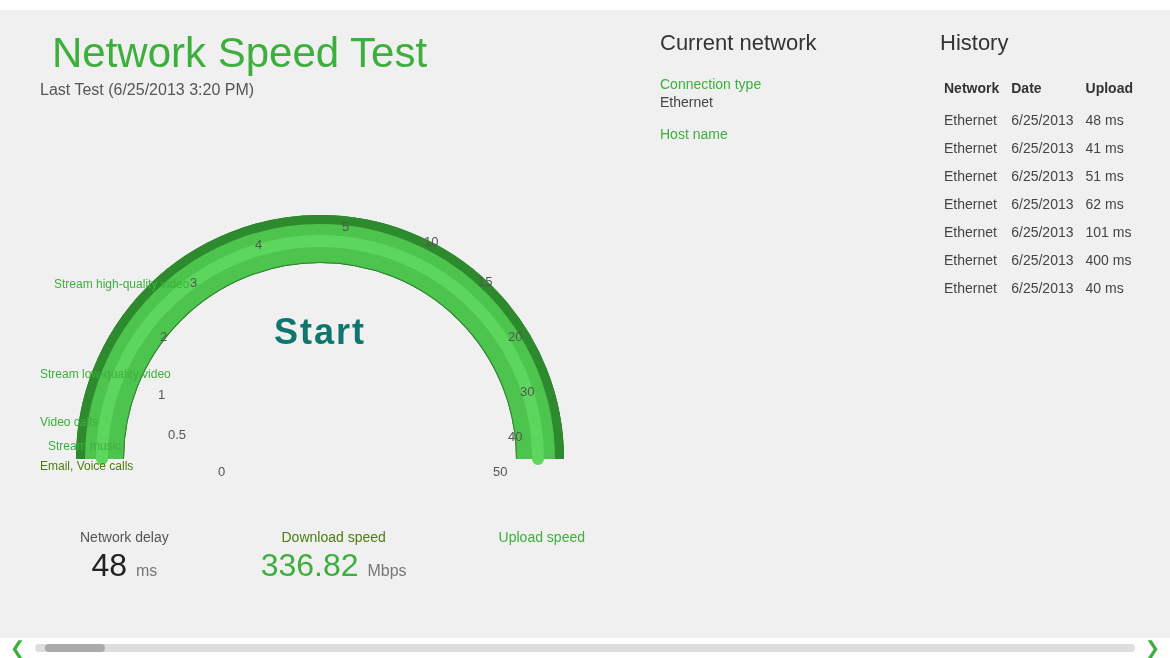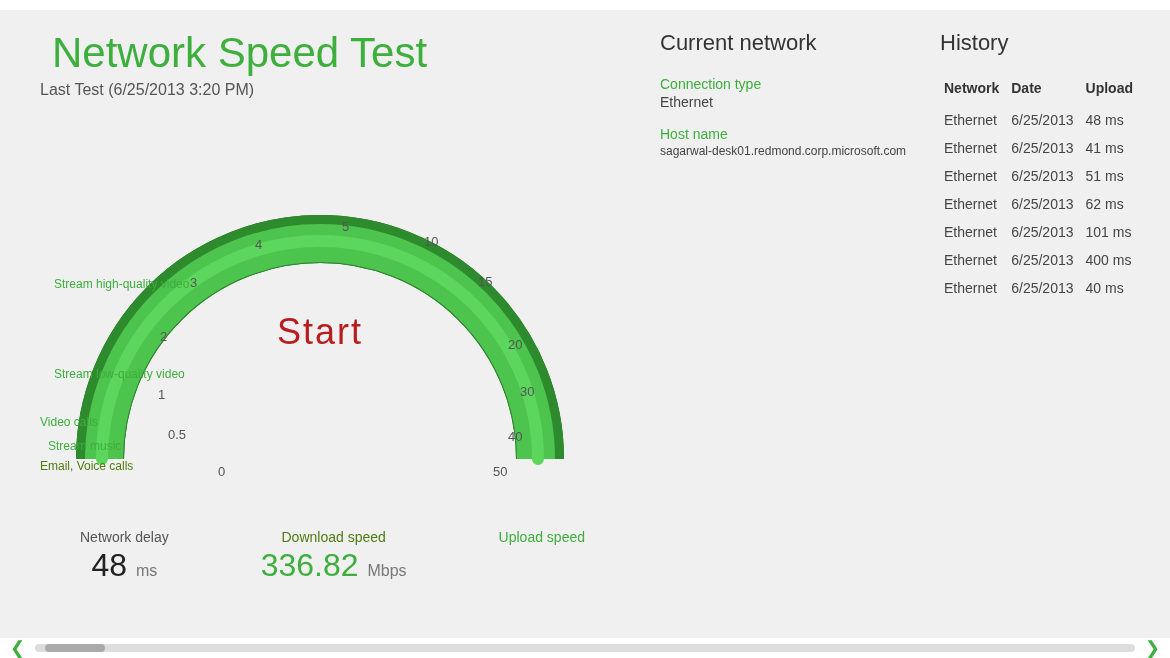--- a/index.html
+++ b/index.html
@@ -51,23 +51,23 @@
     .gauge-svg {
       position: absolute;
       top: 0;
       left: 0;
     }
     .start-label {
       position: absolute;
       top: 50%;
       left: 50%;
       transform: translate(-50%, -20%);
-      color: #b91c1c;
+      color: #0f766e;
       font-size: 36px;
-      font-weight: 400;
+      font-weight: 700;
       letter-spacing: 2px;
     }
     
     .scale-label {
       position: absolute;
       font-size: 13px;
       color: #555;
     }
     
     .speed-annotation {
@@ -213,32 +213,32 @@
         <span class="scale-label" style="left:150px;top:156px;">3</span>
 
         <span class="scale-label" style="left:215px;top:118px;">4</span>
 
         <span class="scale-label" style="left:302px;top:100px;">5</span>
 
         <span class="scale-label" style="left:384px;top:115px;">10</span>
 
         <span class="scale-label" style="left:438px;top:155px;">15</span>
 
-        <span class="scale-label" style="left:468px;top:210px;margin-top:8px;">20</span>
+        <span class="scale-label" style="left:468px;top:210px;">20</span>
 
         <span class="scale-label" style="left:480px;top:265px;">30</span>
 
         <span class="scale-label" style="left:468px;top:310px;">40</span>
 
         <span class="scale-label" style="left:453px;top:345px;">50</span>
 
         <span class="speed-annotation" style="left:0px;top:340px;text-align:right;color:#4d7c0f;">Email, Voice calls</span>
         <span class="speed-annotation" style="left:8px;top:320px;text-align:left;color:#3daf3d;">Stream music</span>
         <span class="speed-annotation" style="left:0px;top:296px;text-align:left;color:#3daf3d;">Video calls</span>
-        <span class="speed-annotation" style="left:14px;top:248px;text-align:left;color:#3daf3d;">Stream low-quality video</span>
+        <span class="speed-annotation" style="left:0px;top:248px;text-align:left;color:#3daf3d;">Stream low-quality video</span>
         <span class="speed-annotation" style="left:14px;top:158px;text-align:left;color:#3daf3d;">Stream high-quality video</span>
 
         <span class="start-label">Start</span>
       </div>
 
       <div class="metrics-row">
         <div class="metric-item">
           <div class="metric-label">Network delay</div>
           <div class="metric-value">
             <span>48</span>
@@ -261,21 +261,20 @@
     <div class="right-panel">
 
       <div class="current-network">
         <div class="section-title">Current network</div>
         <div class="network-field">
           <div class="field-label">Connection type</div>
           <div class="field-value">Ethernet</div>
         </div>
         <div class="network-field">
           <div class="field-label">Host name</div>
-          <div class="field-value" style="font-size:12px;">sagarwal-desk01.redmond.corp.microsoft.com</div>
         </div>
       </div>
 
       <div class="history-panel">
         <div class="section-title">History</div>
         <table class="history-table">
           <thead>
             <tr>
               <th>Network</th>
               <th>Date</th>

